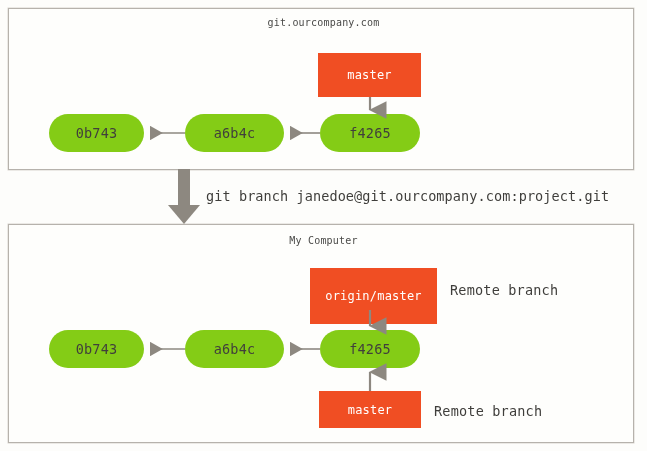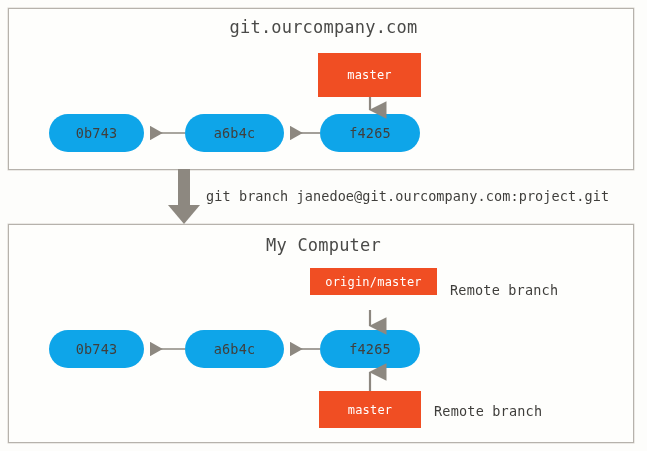--- a/index.html
+++ b/index.html
@@ -29,30 +29,30 @@
     box-shadow: 0 0 0 0.5px #d9d6d0;
   }
   #panel-remote { left: 8px;  top: 8px;   width: 626px; height: 162px; }
   #panel-local  { left: 8px;  top: 224px; width: 626px; height: 219px; }
 
   .panel-title {
     position: absolute;
     left: 0;
     width: 100%;
     text-align: center;
-    font-size: 17px;
+    font-size: 10px;
     color: #4a4a48;
     letter-spacing: 0.2px;
     white-space: nowrap;
   }
 
   
   .commit {
     position: absolute;
-    background: #0ea5e9;
+    background: #84cc16;
     border-radius: 19px;
     display: flex;
     align-items: center;
     justify-content: center;
     font-size: 13.5px;
     color: #413f3c;
     letter-spacing: 0.2px;
     box-sizing: border-box;
   }
 
@@ -114,21 +114,21 @@
   <div class="commit" style="left:185px; top:114px; width:99px; height:38px;">a6b4c</div>
 
   <div class="commit" style="left:320px; top:114px; width:100px; height:38px;">f4265</div>
 
   <div id="clone-cmd">git branch janedoe@git.ourcompany.com:project.git</div>
 
   <div class="panel" id="panel-local"></div>
 
   <div class="panel-title" style="top:235px;">My Computer</div>
 
-  <div class="branchbox" style="left:310px; top:268px; width:127px; height:27px;">origin/master</div>
+  <div class="branchbox" style="left:310px; top:268px; width:127px; height:56px;">origin/master</div>
 
   <div class="annot" style="left:450px; top:282px;">Remote branch</div>
 
   <div class="commit" style="left:49px; top:330px; width:95px; height:38px;">0b743</div>
 
   <div class="commit" style="left:185px; top:330px; width:99px; height:38px;">a6b4c</div>
 
   <div class="commit" style="left:320px; top:330px; width:100px; height:38px;">f4265</div>
 
   <div class="branchbox" style="left:319px; top:391px; width:102px; height:37px;">master</div>

